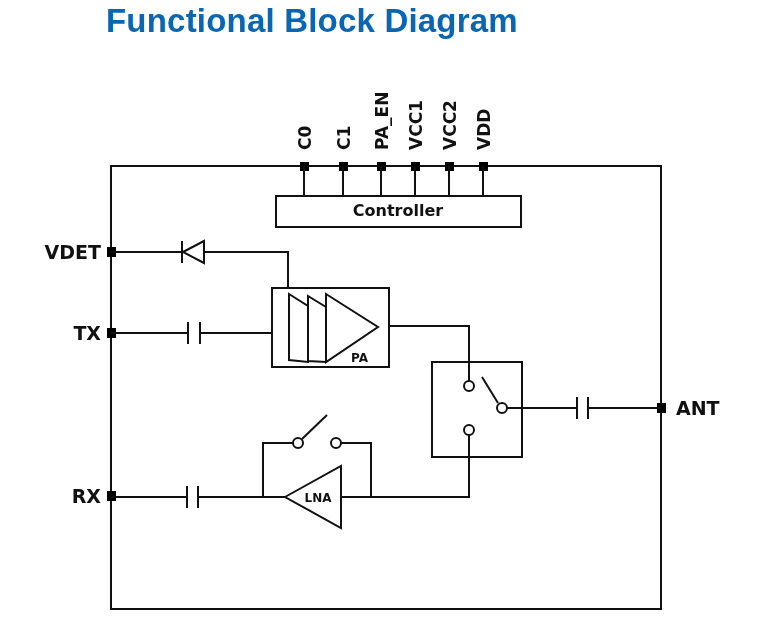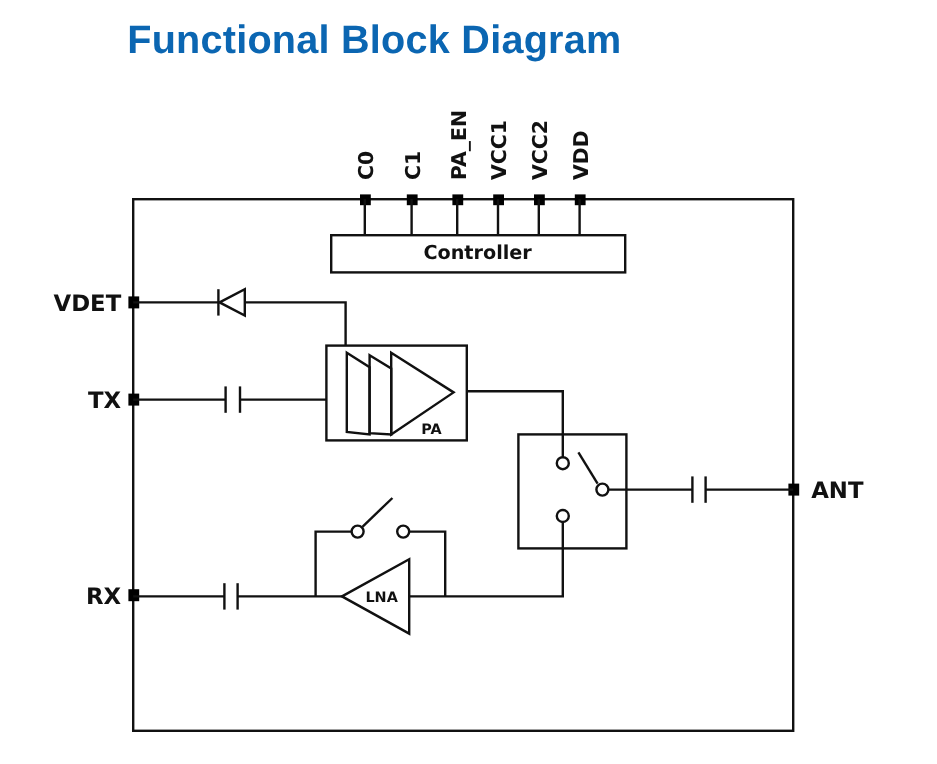--- a/index.html
+++ b/index.html
@@ -1,18 +1,18 @@
 <!DOCTYPE html>
 <html><head>
   <meta charset="utf-8">
   <style>
     html, body { margin: 0; padding: 0; background: #ffffff; }
     body { width: 781px; height: 637px; position: relative; overflow: hidden; }
     .title {
-      position: absolute; left: 106px; top: 14px;
+      position: absolute; left: 106px; top: 2px;
       font-family: "Liberation Sans", sans-serif; font-weight: bold;
       font-size: 33px; color: #0b66b2; letter-spacing: 0.2px;
       white-space: nowrap;
     }
     svg { position: absolute; left: 0; top: 0; }
     .wire { stroke: #111; stroke-width: 2; fill: none; }
     .box { stroke: #111; stroke-width: 2; fill: #fff; }
     .pin { fill: #000; }
     .lbl { font-family: "DejaVu Sans", sans-serif; font-weight: bold; fill: #111; }
     .pinlbl { font-size: 17px; }

